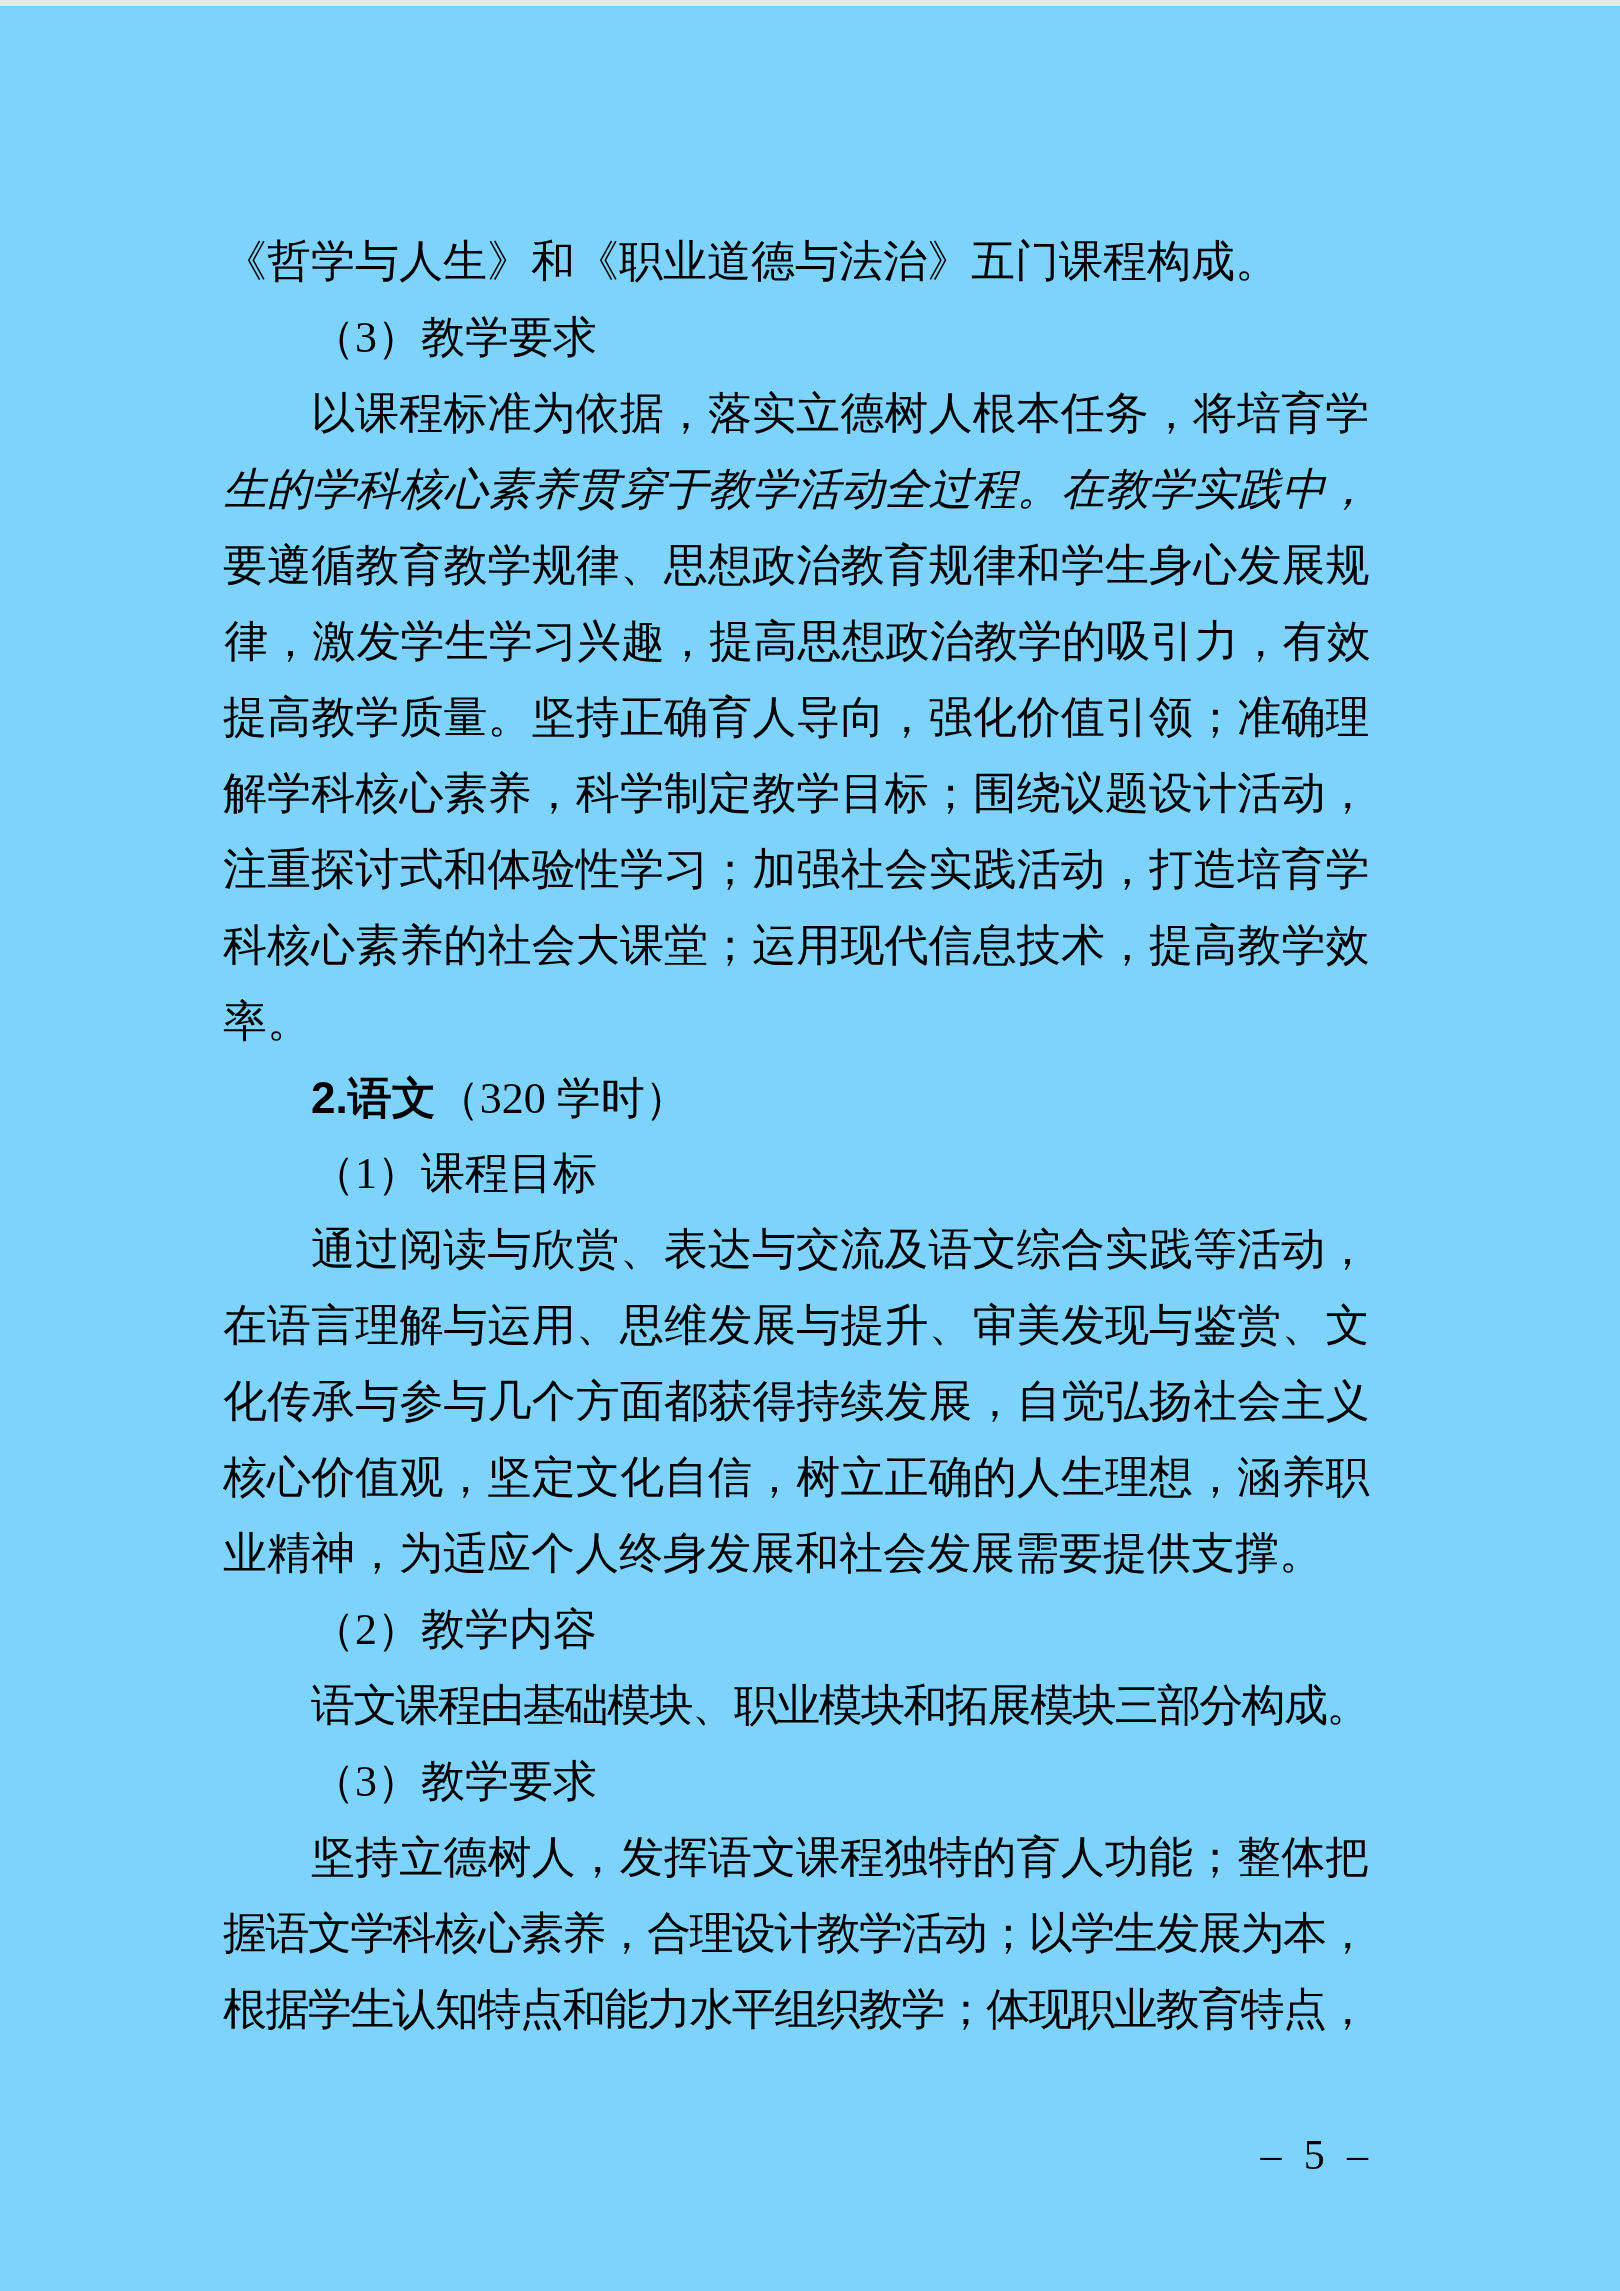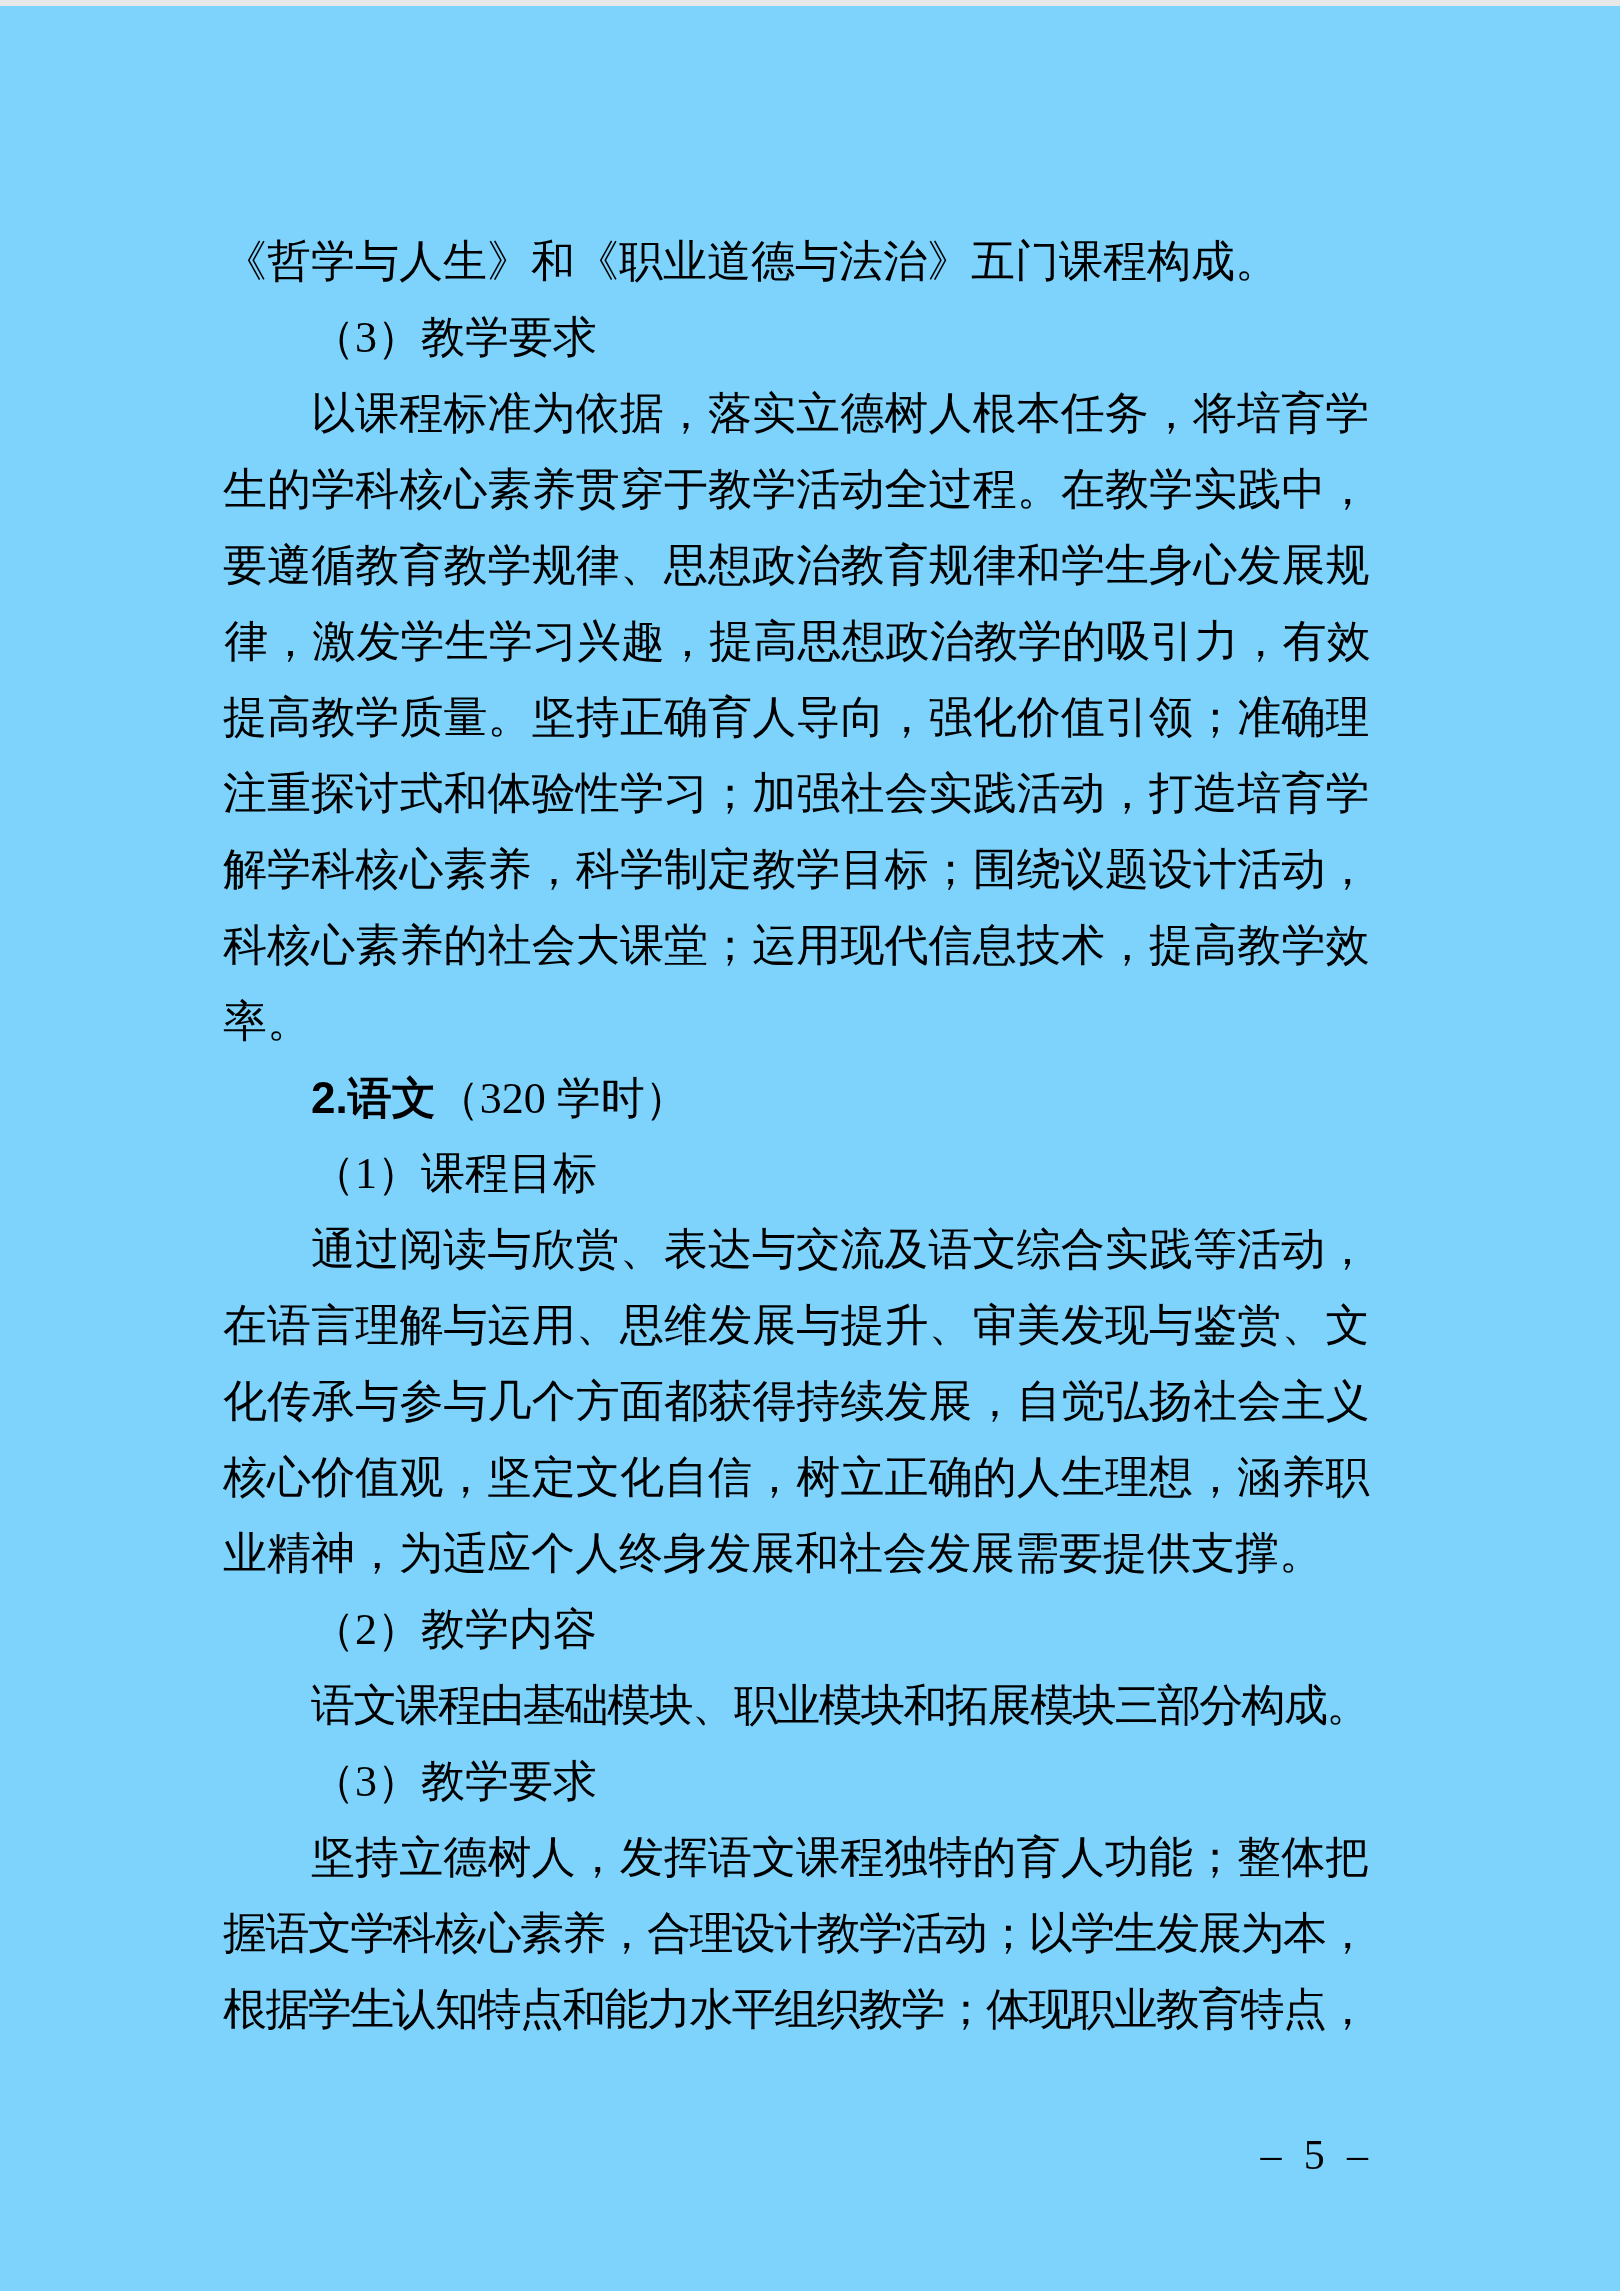--- a/index.html
+++ b/index.html
@@ -51,26 +51,26 @@
   }
 </style>
 </head>
 <body>
 
 <div class="page">
   <div class="doc-body">
       <div class="line"><span class="seg">《哲学与人生》和《职业道德与法治》五门课程构成。</span></div>
       <div class="line" style="padding-left: 88px;"><span class="seg">（3）教学要求</span></div>
       <div class="line" style="padding-left: 88px; letter-spacing: 0.1px;"><span class="seg">以课程标准为依据，落实立德树人根本任务，将培育学</span></div>
-      <div class="line" style="letter-spacing: 0.1px;"><span class="seg">生的学科核心素养贯穿于教学活动全过程。在教学实践中，</span></div>
+      <div class="line" style="letter-spacing: 0.1px; font-style: italic;"><span class="seg">生的学科核心素养贯穿于教学活动全过程。在教学实践中，</span></div>
       <div class="line" style="letter-spacing: 0.1px;"><span class="seg">要遵循教育教学规律、思想政治教育规律和学生身心发展规</span></div>
       <div class="line" style="letter-spacing: 0.1px; text-align: center;"><span class="seg">律，激发学生学习兴趣，提高思想政治教学的吸引力，有效</span></div>
       <div class="line" style="letter-spacing: 0.1px;"><span class="seg">提高教学质量。坚持正确育人导向，强化价值引领；准确理</span></div>
+      <div class="line" style="letter-spacing: 0.1px;"><span class="seg">解学科核心素养，科学制定教学目标；围绕议题设计活动，</span></div>
       <div class="line" style="letter-spacing: 0.1px;"><span class="seg">注重探讨式和体验性学习；加强社会实践活动，打造培育学</span></div>
-      <div class="line" style="letter-spacing: 0.1px;"><span class="seg">解学科核心素养，科学制定教学目标；围绕议题设计活动，</span></div>
       <div class="line" style="letter-spacing: 0.1px;"><span class="seg">科核心素养的社会大课堂；运用现代信息技术，提高教学效</span></div>
       <div class="line"><span class="seg">率。</span></div>
       <div class="line" style="padding-left: 88px;"><span class="seg seg-bold">2.语文</span><span class="seg">（320 学时）</span></div>
       <div class="line" style="padding-left: 88px;"><span class="seg">（1）课程目标</span></div>
       <div class="line" style="padding-left: 88px; letter-spacing: 0.1px;"><span class="seg">通过阅读与欣赏、表达与交流及语文综合实践等活动，</span></div>
       <div class="line" style="letter-spacing: 0.1px;"><span class="seg">在语言理解与运用、思维发展与提升、审美发现与鉴赏、文</span></div>
       <div class="line" style="letter-spacing: 0.1px;"><span class="seg">化传承与参与几个方面都获得持续发展，自觉弘扬社会主义</span></div>
       <div class="line" style="letter-spacing: 0.1px;"><span class="seg">核心价值观，坚定文化自信，树立正确的人生理想，涵养职</span></div>
       <div class="line"><span class="seg">业精神，为适应个人终身发展和社会发展需要提供支撑。</span></div>
       <div class="line" style="padding-left: 88px;"><span class="seg">（2）教学内容</span></div>

